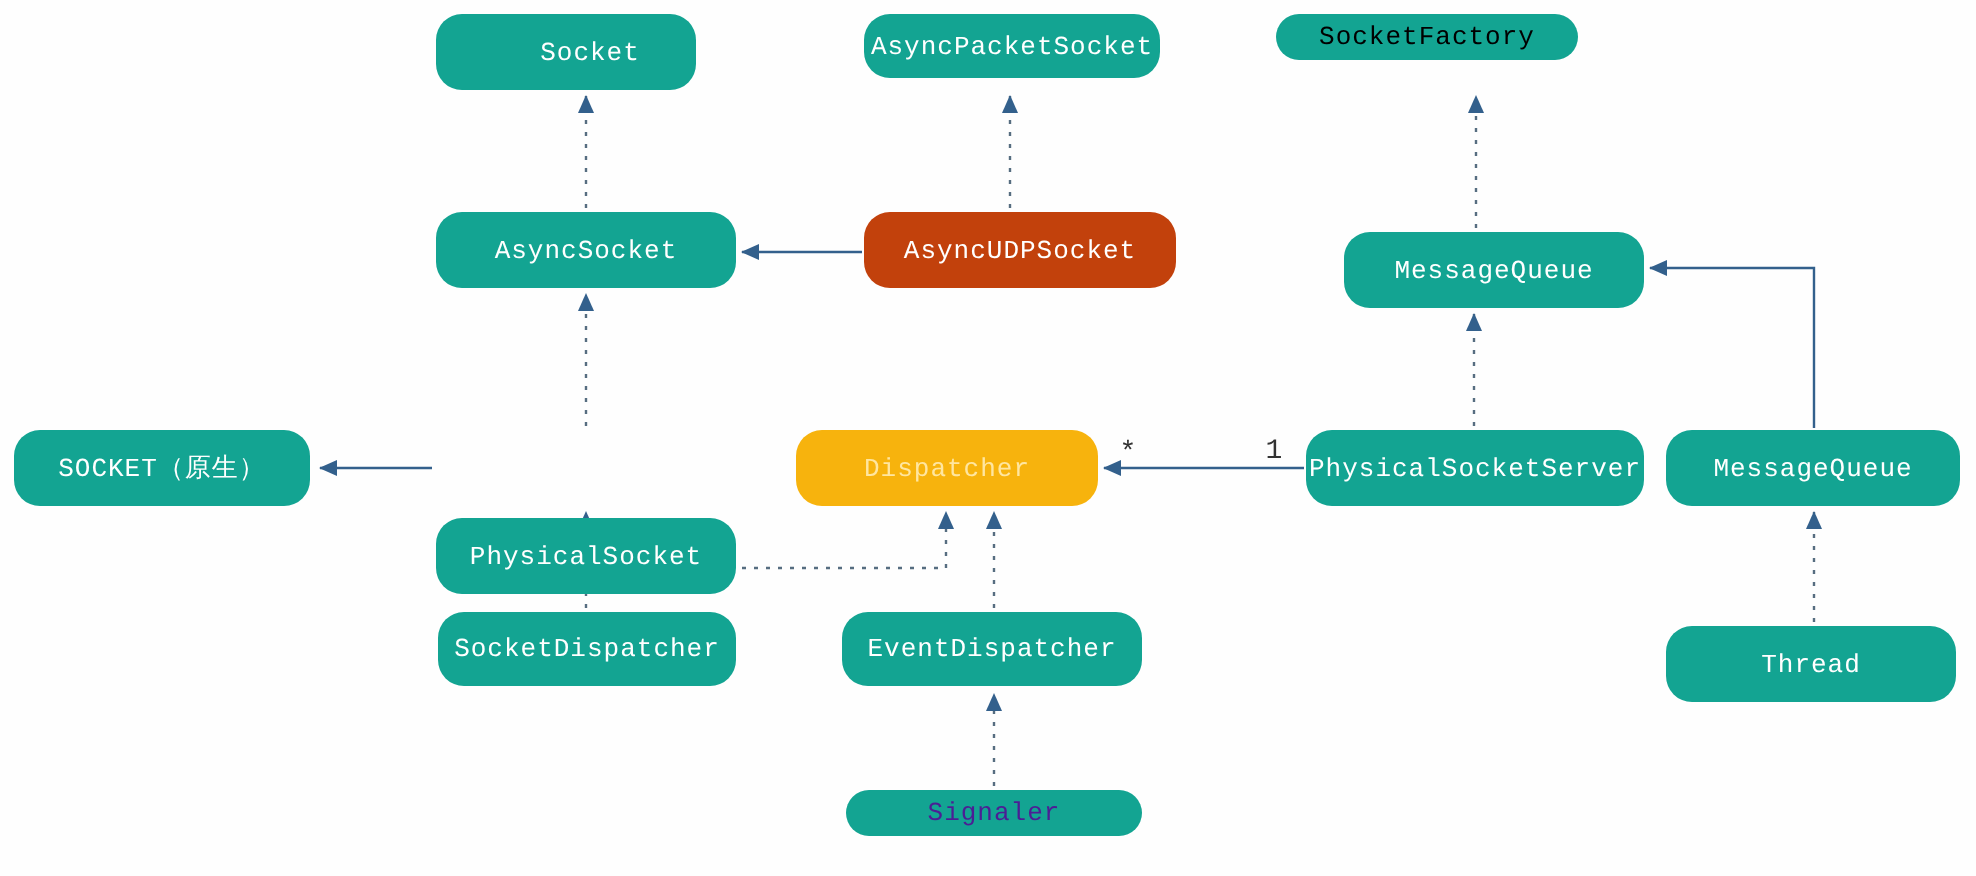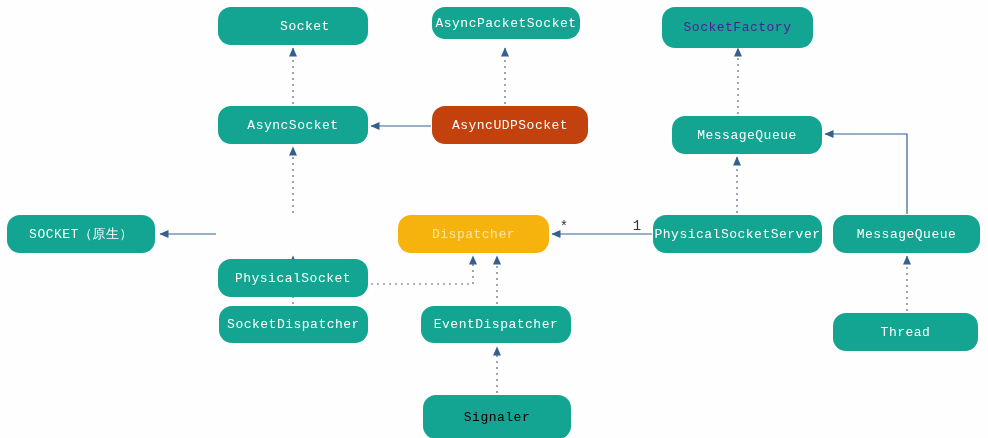--- a/index.html
+++ b/index.html
@@ -50,33 +50,33 @@
         <polyline points="497,304 497,256" fill="none" stroke="#566d80" stroke-width="1.2" stroke-dasharray="2 4" marker-end="url(#arrowhead)"></polyline>
         <polyline points="497,393 497,347" fill="none" stroke="#566d80" stroke-width="1.2" stroke-dasharray="2 4" marker-end="url(#arrowhead)"></polyline>
         <polyline points="907,311 907,256" fill="none" stroke="#566d80" stroke-width="1.2" stroke-dasharray="2 4" marker-end="url(#arrowhead)"></polyline>
         <polyline points="431,126 371,126" fill="none" stroke="#33608c" stroke-width="1.2" marker-end="url(#arrowhead)"></polyline>
         <polyline points="216,234 160,234" fill="none" stroke="#33608c" stroke-width="1.2" marker-end="url(#arrowhead)"></polyline>
         <polyline points="652,234 552,234" fill="none" stroke="#33608c" stroke-width="1.2" marker-end="url(#arrowhead)"></polyline>
         <polyline points="907,214 907,134 825,134" fill="none" stroke="#33608c" stroke-width="1.2" marker-end="url(#arrowhead)"></polyline>
       </g>
   </svg>
   <div>
-      <div class="node" style="left: 218px; top: 7px; width: 150px; height: 38px; background: rgb(19, 164, 146); color: rgb(255, 255, 255); padding-left: 24px;">Socket</div>
+      <div class="node" style="left: 218px; top: 7px; width: 130px; height: 38px; background: rgb(19, 164, 146); color: rgb(255, 255, 255); padding-left: 24px;">Socket</div>
       <div class="node" style="left: 432px; top: 7px; width: 148px; height: 32px; background: rgb(19, 164, 146); color: rgb(255, 255, 255);">AsyncPacketSocket</div>
-      <div class="node" style="left: 662px; top: 7px; width: 151px; height: 41px; background: rgb(19, 164, 146); color: #4c1d95;">SocketFactory</div>
+      <div class="node" style="left: 638px; top: 7px; width: 151px; height: 23px; background: rgb(19, 164, 146); color: #000000;">SocketFactory</div>
       <div class="node" style="left: 218px; top: 106px; width: 150px; height: 38px; background: rgb(19, 164, 146); color: rgb(255, 255, 255);">AsyncSocket</div>
       <div class="node" style="left: 432px; top: 106px; width: 156px; height: 38px; background: #c2410c; color: rgb(255, 255, 255);">AsyncUDPSocket</div>
       <div class="node" style="left: 672px; top: 116px; width: 150px; height: 38px; background: rgb(19, 164, 146); color: rgb(255, 255, 255);">MessageQueue</div>
       <div class="node" style="left: 7px; top: 215px; width: 148px; height: 38px; background: rgb(19, 164, 146); color: rgb(255, 255, 255);">SOCKET（原生）</div>
       <div class="node" style="left: 218px; top: 215px; width: 150px; height: 38px; background: rgb(19, 164, 146); color: rgb(255, 255, 255); margin-top: 44px;">PhysicalSocket</div>
       <div class="node" style="left: 398px; top: 215px; width: 151px; height: 38px; background: rgb(247, 179, 13); color: rgb(255, 230, 160);">Dispatcher</div>
       <div class="node" style="left: 653px; top: 215px; width: 169px; height: 38px; background: rgb(19, 164, 146); color: rgb(255, 255, 255);">PhysicalSocketServer</div>
       <div class="node" style="left: 833px; top: 215px; width: 147px; height: 38px; background: rgb(19, 164, 146); color: rgb(255, 255, 255);">MessageQueue</div>
       <div class="node" style="left: 219px; top: 306px; width: 149px; height: 37px; background: rgb(19, 164, 146); color: rgb(255, 255, 255);">SocketDispatcher</div>
       <div class="node" style="left: 421px; top: 306px; width: 150px; height: 37px; background: rgb(19, 164, 146); color: rgb(255, 255, 255);">EventDispatcher</div>
       <div class="node" style="left: 833px; top: 313px; width: 145px; height: 38px; background: rgb(19, 164, 146); color: rgb(255, 255, 255);">Thread</div>
-      <div class="node" style="left: 423px; top: 395px; width: 148px; height: 44px; background: rgb(19, 164, 146); color: #000000;">Signaler</div>
+      <div class="node" style="left: 423px; top: 395px; width: 148px; height: 23px; background: rgb(19, 164, 146); color: #4c1d95;">Signaler</div>
     </div>
   <div>
       <span class="edge-label" style="left: 564px; top: 227px; color: rgb(51, 51, 51);">*</span>
       <span class="edge-label" style="left: 637px; top: 226px; color: rgb(51, 51, 51);">1</span>
     </div>
 </div>
 
 </body></html>

